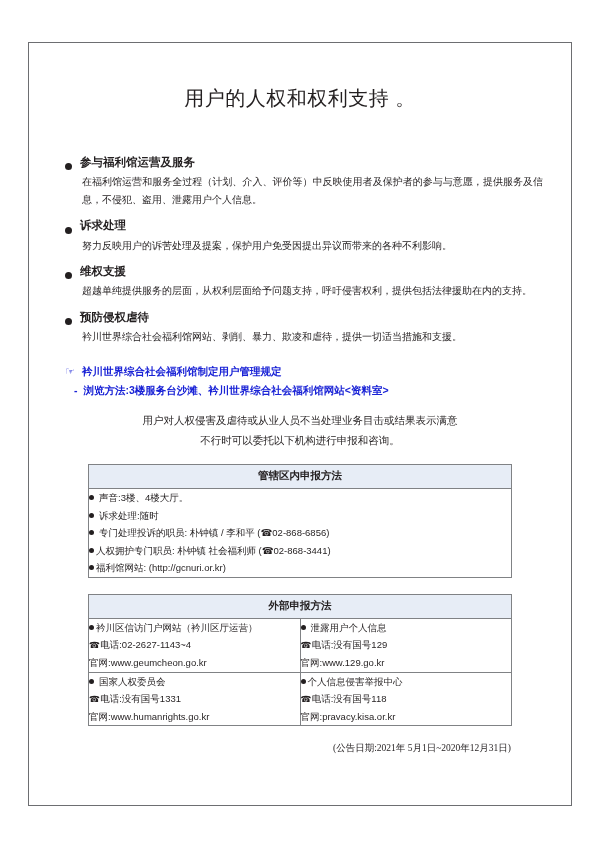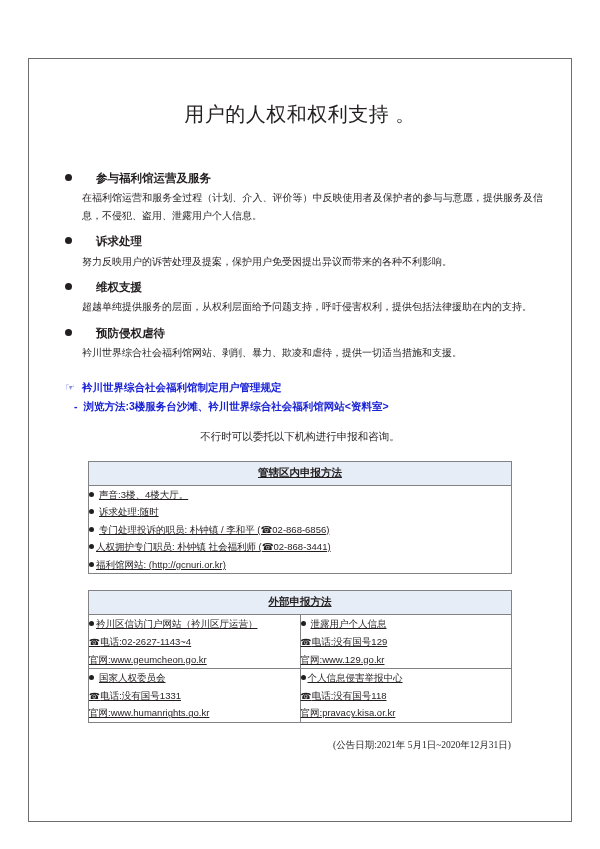--- a/index.html
+++ b/index.html
@@ -11,21 +11,21 @@
     width: 600px;
     height: 849px;
     font-family: "Liberation Sans", "DejaVu Sans", sans-serif;
     color: #231f20;
     position: relative;
     overflow: hidden;
   }
   .page-frame {
     position: absolute;
     left: 28px;
-    top: 58px;
+    top: 42px;
     width: 544px;
     height: 764px;
     border: 1px solid #6d6e71;
     box-sizing: border-box;
     background: #fff;
   }
   .page-inner {
     position: absolute;
     left: 0; top: 0; right: 0; bottom: 0;
     padding: 0 18px;
@@ -46,23 +46,22 @@
     padding-right: 10px;
   }
   .section {
     margin-bottom: 9px;
   }
   .section-head {
     font-size: 11.5px;
     font-weight: bold;
     color: #231f20;
     display: flex;
-    align-items: center;
+    align-items: flex-end;
     line-height: 1.5;
-    gap: 16px;
   }
   .bullet-dot {
     display: inline-block;
     width: 7px;
     height: 7px;
     border-radius: 50%;
     background: #231f20;
     margin-right: 8px;
     flex: none;
     position: relative;
@@ -105,21 +104,20 @@
     font-size: 10.5px;
     line-height: 1.85;
     margin-top: 12px;
     color: #231f20;
   }
   .tbl {
     border-collapse: collapse;
     width: 424px;
     margin: 14px auto 16px auto;
     table-layout: fixed;
-    text-decoration: underline;
   }
   .tbl td, .tbl th {
     border: 1px solid #808285;
     padding: 0;
   }
   .tbl .hdr {
     background: #e7edf6;
     text-align: center;
     font-size: 10.5px;
     font-weight: bold;
@@ -214,20 +212,21 @@
         <span class="hand-icon">☞</span>
         <span>衿川世界综合社会福利馆制定用户管理规定</span>
       </div>
       <div class="notice-line notice-sub">
         <span class="dash">-</span>
         <span>浏览方法:3楼服务台沙滩、衿川世界综合社会福利馆网站&lt;资料室&gt;</span>
       </div>
     </div>
 
     <div class="center-note">
+      <div>用户对人权侵害及虐待或从业人员不当处理业务目击或结果表示满意</div>
       <div>不行时可以委托以下机构进行申报和咨询。</div>
     </div>
 
     <table class="tbl tbl1">
       <tbody>
           <tr>
         <th class="hdr">管辖区内申报方法</th>
       </tr>
       <tr>
         <td class="cell">

